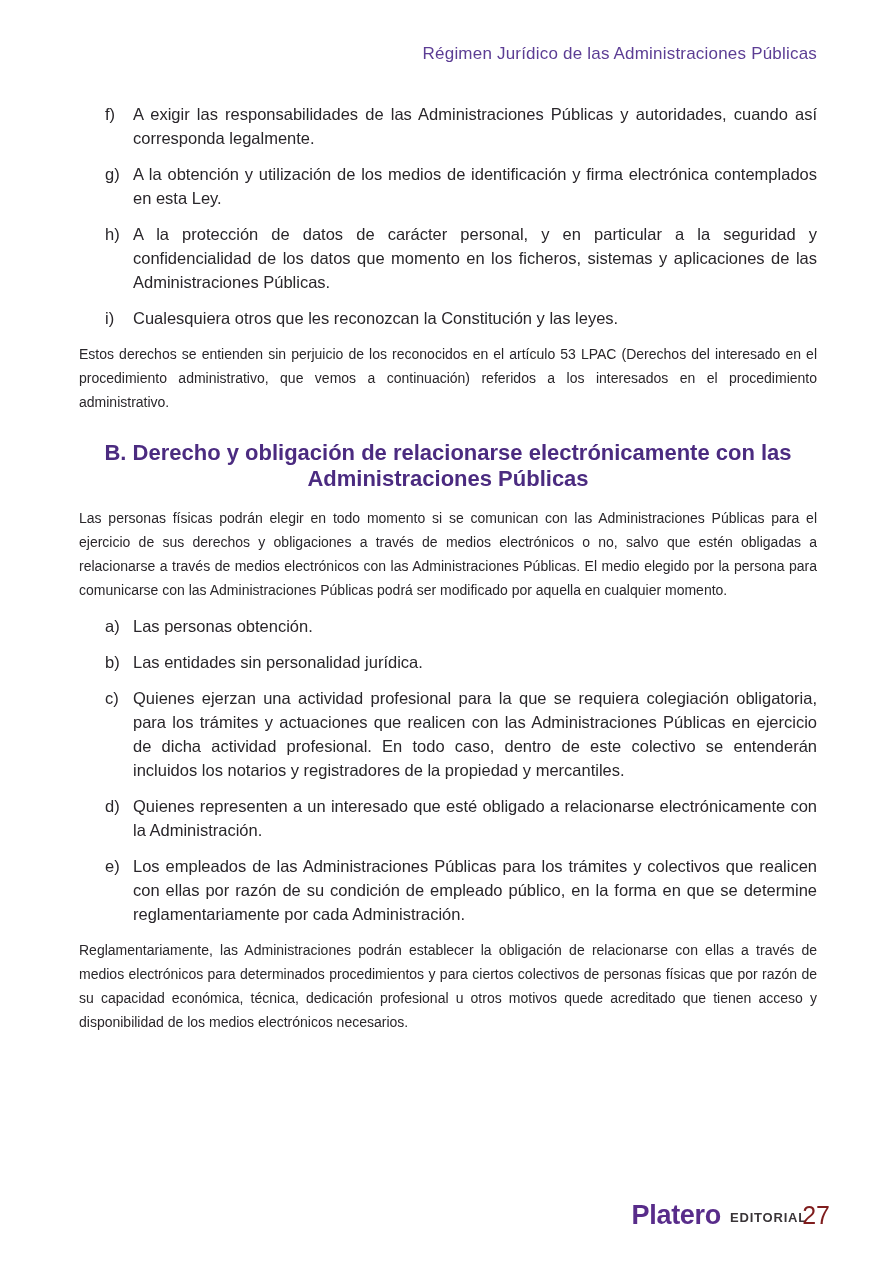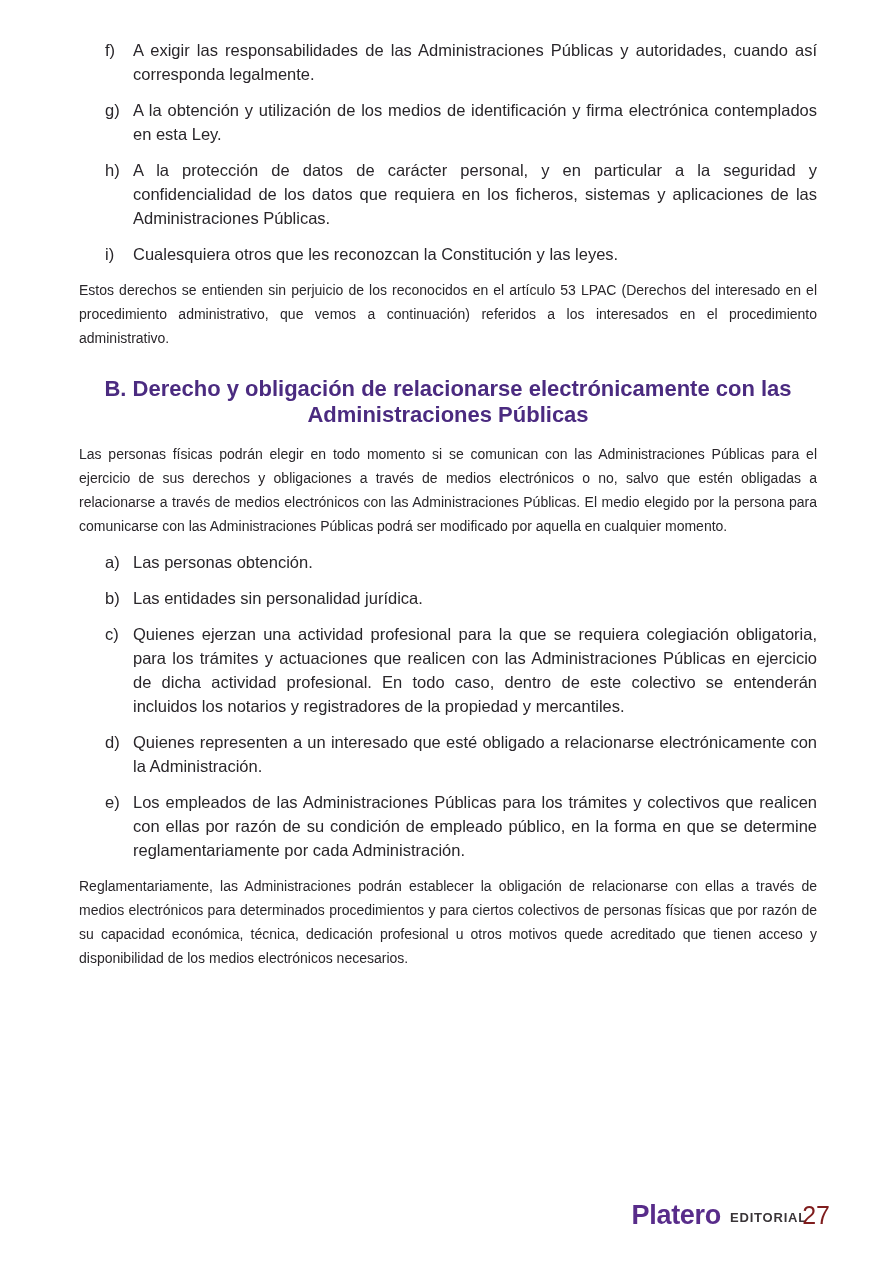--- a/index.html
+++ b/index.html
@@ -93,33 +93,34 @@
     top: 1px;
     font-size: 25px;
     color: #7f1d1d;
   }
 </style>
 </head>
 <body>
 
 <div class="page">
 
+  <div class="running-head">Régimen Jurídico de las Administraciones Públicas</div>
 
   <div class="intro-list">
     <div class="doc-list-item">
       <span class="marker">f)</span>
       <div class="item-text">A exigir las responsabilidades de las Administraciones Públicas y autoridades, cuando así corresponda legalmente.</div>
     </div>
     <div class="doc-list-item">
       <span class="marker">g)</span>
       <div class="item-text">A la obtención y utilización de los medios de identificación y firma electrónica contemplados en esta Ley.</div>
     </div>
     <div class="doc-list-item">
       <span class="marker">h)</span>
-      <div class="item-text">A la protección de datos de carácter personal, y en particular a la seguridad y confidencialidad de los datos que requiera en los ficheros, sistemas y aplicaciones de las Administraciones Públicas.</div>
+      <div class="item-text">A la protección de datos de carácter personal, y en particular a la seguridad y confidencialidad de los datos que momento en los ficheros, sistemas y aplicaciones de las Administraciones Públicas.</div>
     </div>
     <div class="doc-list-item">
       <span class="marker">i)</span>
       <div class="item-text">Cualesquiera otros que les reconozcan la Constitución y las leyes.</div>
     </div>
   </div>
 
   <p class="paragraph">Estos derechos se entienden sin perjuicio de los reconocidos en el artículo 53 LPAC (Derechos del interesado en el procedimiento administrativo, que vemos a continuación) referidos a los interesados en el procedimiento administrativo.</p>
 
   <h2 class="section-heading">B. Derecho y obligación de relacionarse electrónicamente con las Administraciones Públicas</h2>

